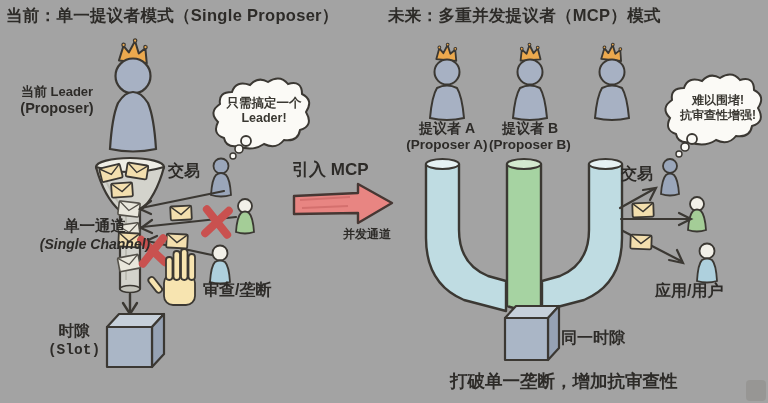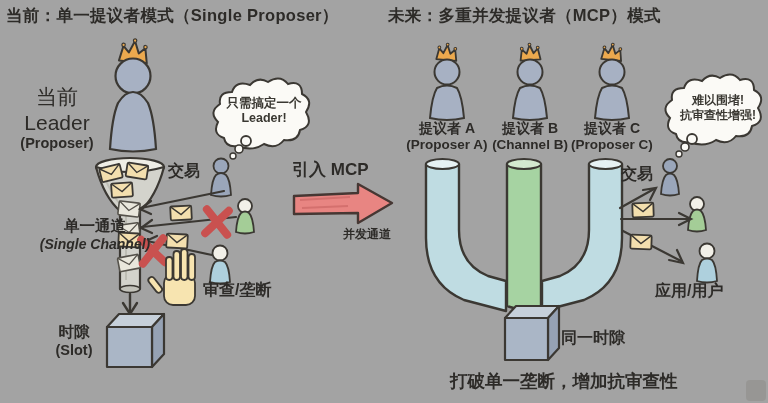--- a/index.html
+++ b/index.html
@@ -203,57 +203,53 @@
   <use href="#env" transform="translate(643,210) rotate(-2)"></use>
   <use href="#env" transform="translate(641,242) rotate(2)"></use>
 
   <rect x="746" y="380" width="20" height="21" rx="4" fill="#8e8d89" opacity="0.55"></rect>
 </svg>
 
 <div class="lbl title" style="left:6px;top:5px;">当前：单一提议者模式（Single Proposer）</div>
 <div class="lbl title" style="left:388px;top:5px;">未来：多重并发提议者（MCP）模式</div>
 
 <div class="lbl ctr" style="left:9px;top:84px;width:96px;">
-  <div style="font-size:21px;font-weight:normal;">当前 Leader</div>
+  <div style="font-size:13px;font-weight:bold;">当前 Leader</div>
   <div style="font-size:14.5px;font-weight:bold;">(Proposer)</div>
 </div>
 
 <div class="lbl ctr" style="left:219px;top:96px;width:90px;">
   <div class="bubble-txt">只需搞定一个</div>
   <div class="bubble-txt">Leader!</div>
 </div>
 
 <div class="lbl bold" style="left:168px;top:161px;font-size:16px;">交易</div>
 
 <div class="lbl ctr" style="left:0px;top:217px;width:114px;padding-left:38px;">
   <div style="font-size:15.5px;font-weight:bold;">单一通道</div>
   <div style="font-size:14px;font-weight:bold;font-style:italic;">(Single Channel)</div>
 </div>
 
 <div class="lbl bold" style="left:203px;top:280px;font-size:16px;">审查/垄断</div>
 
-<div class="lbl ctr" style="left:45px;top:323px;width:58px;">
+<div class="lbl ctr" style="left:45px;top:323px;width:58px;font-family:Liberation Mono, monospace;">
   <div style="font-size:15.5px;font-weight:bold;">时隙</div>
   <div style="font-size:14.5px;font-weight:bold;">(Slot)</div>
 </div>
 
 <div class="lbl bold" style="left:292px;top:160px;font-size:17px;">引入 MCP</div>
 <div class="lbl bold" style="left:343px;top:227px;font-size:12px;font-family:Liberation Serif, serif;">并发通道</div>
 
 <div class="lbl ctr" style="left:397px;top:120px;width:100px;">
   <div class="sub">提议者 A</div>
   <div style="font-size:13.5px;font-weight:bold;">(Proposer A)</div>
 </div>
 <div class="lbl ctr" style="left:480px;top:120px;width:100px;">
   <div class="sub">提议者 B</div>
-  <div style="font-size:13.5px;font-weight:bold;">(Channel B)</div>
-</div>
-<div class="lbl ctr" style="left:562px;top:120px;width:100px;">
-  <div class="sub">提议者 C</div>
-  <div style="font-size:13.5px;font-weight:bold;">(Proposer C)</div>
+  <div style="font-size:13.5px;font-weight:bold;">(Proposer B)</div>
 </div>
 
 <div class="lbl ctr" style="left:672px;top:93px;width:92px;">
   <div class="bubble-txt" style="font-size:12px;">难以围堵!</div>
   <div class="bubble-txt" style="font-size:12px;">抗审查性增强!</div>
 </div>
 
 <div class="lbl bold" style="left:621px;top:164px;font-size:16px;">交易</div>
 <div class="lbl bold" style="left:655px;top:281px;font-size:16px;">应用/用户</div>
 <div class="lbl bold" style="left:561px;top:328px;font-size:16px;">同一时隙</div>

